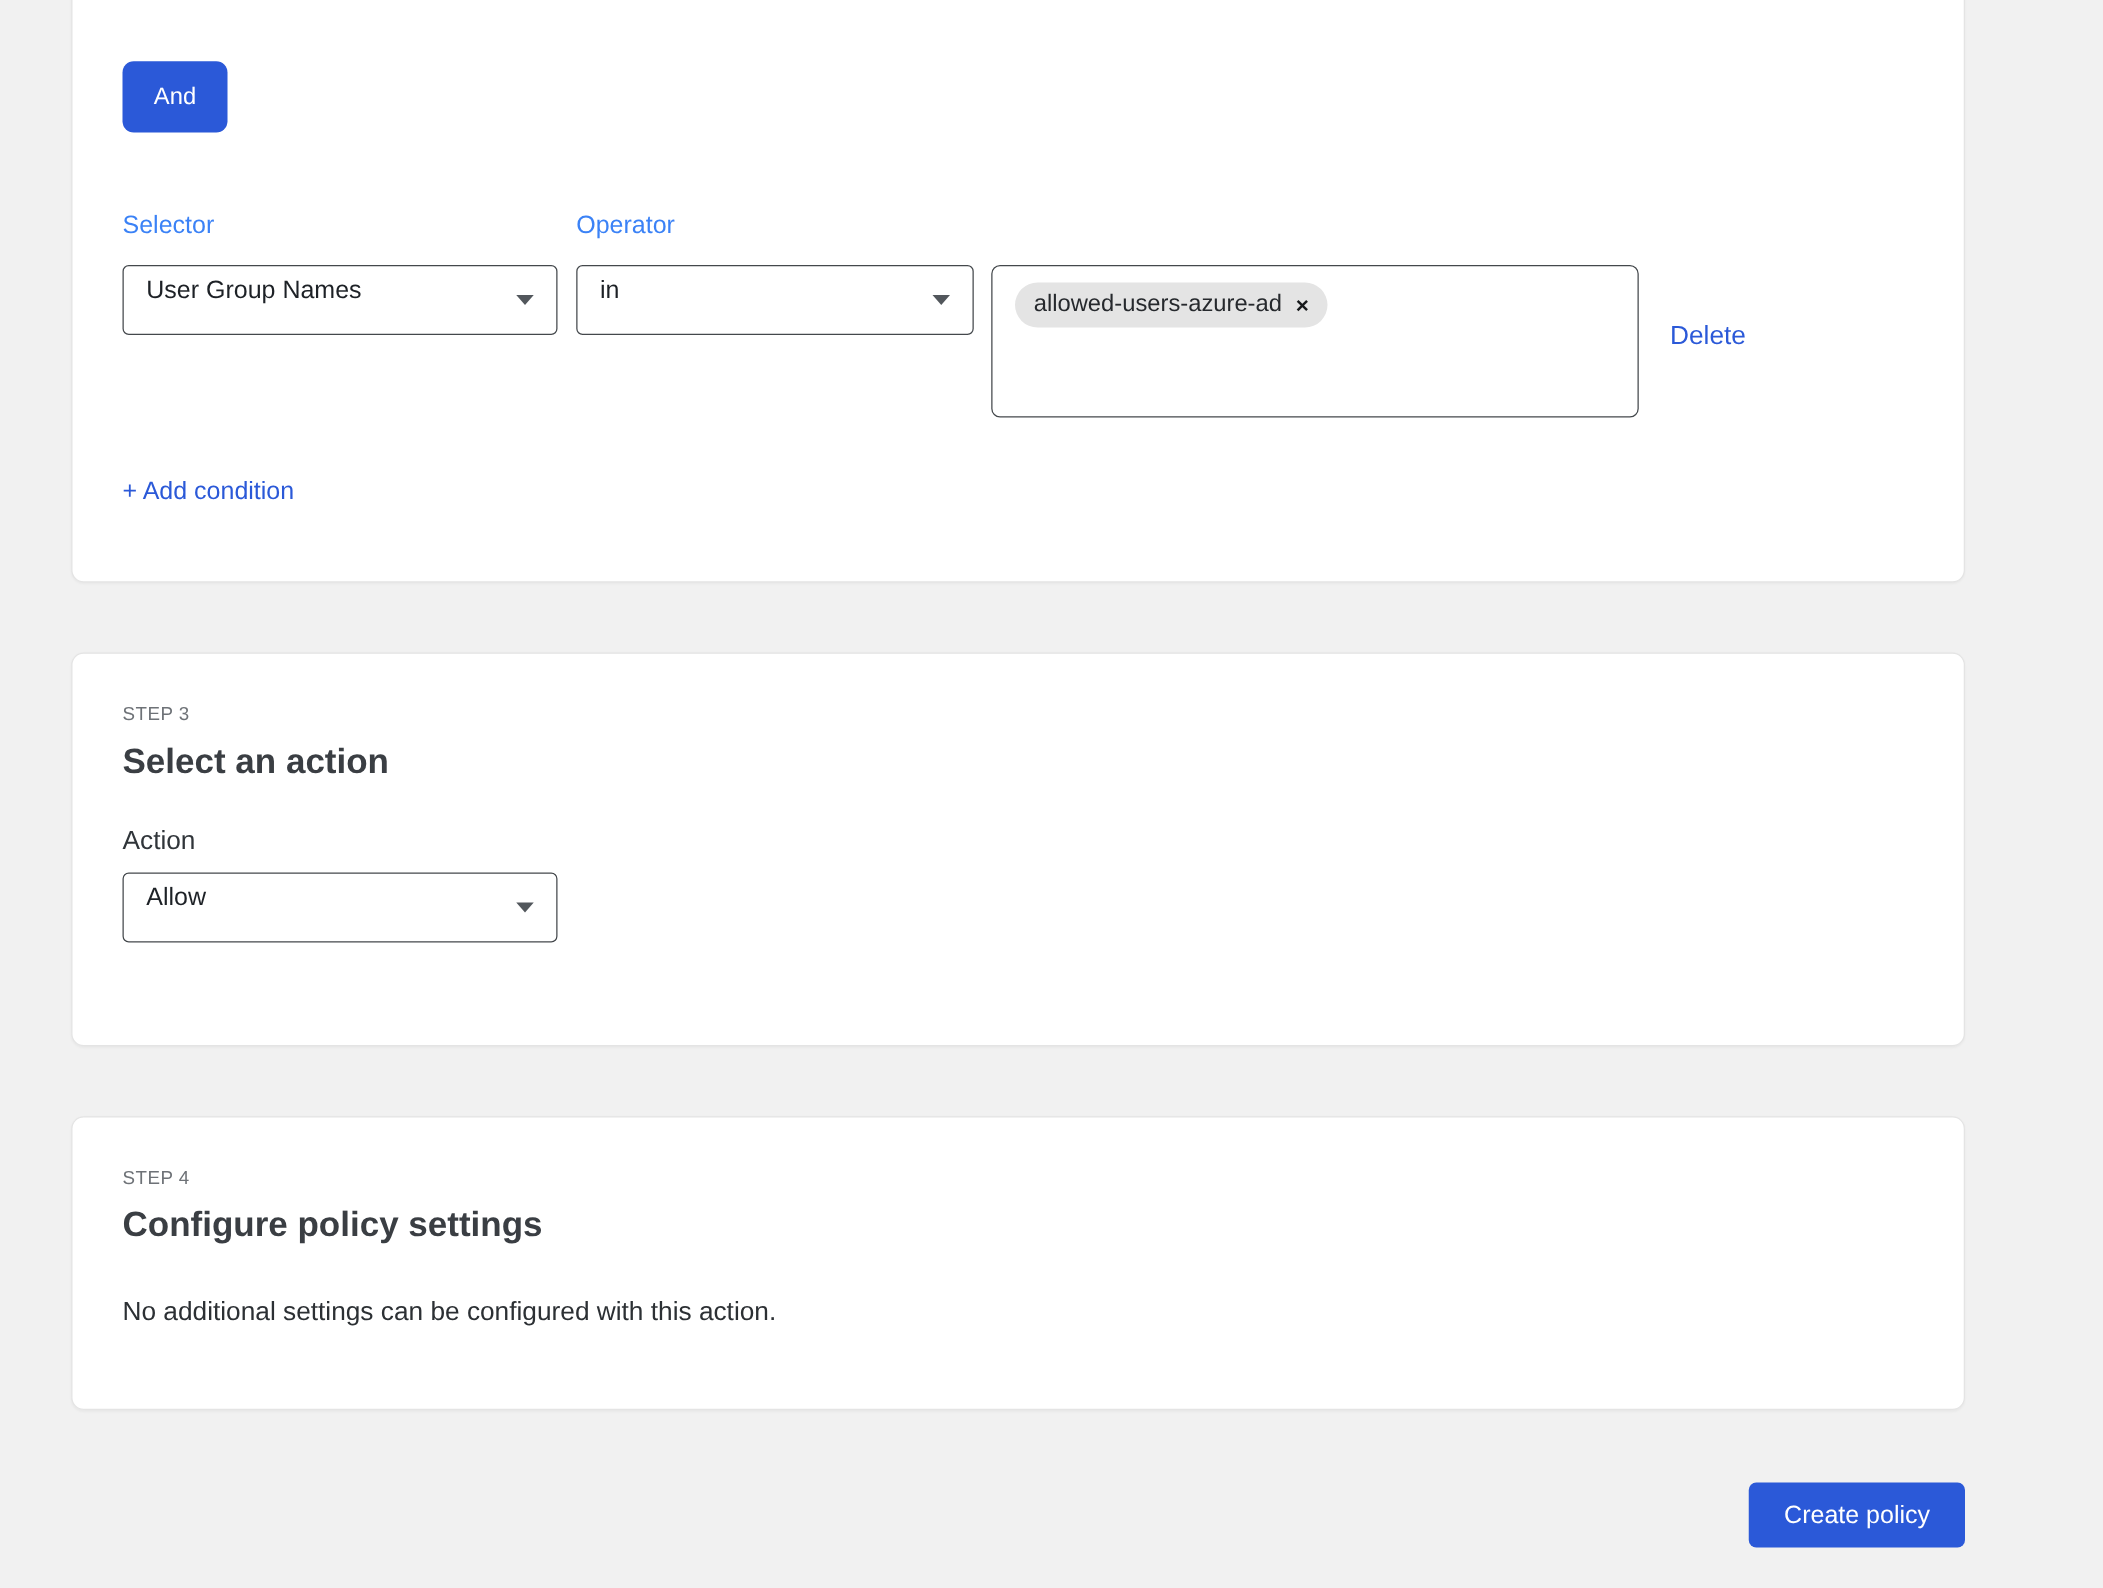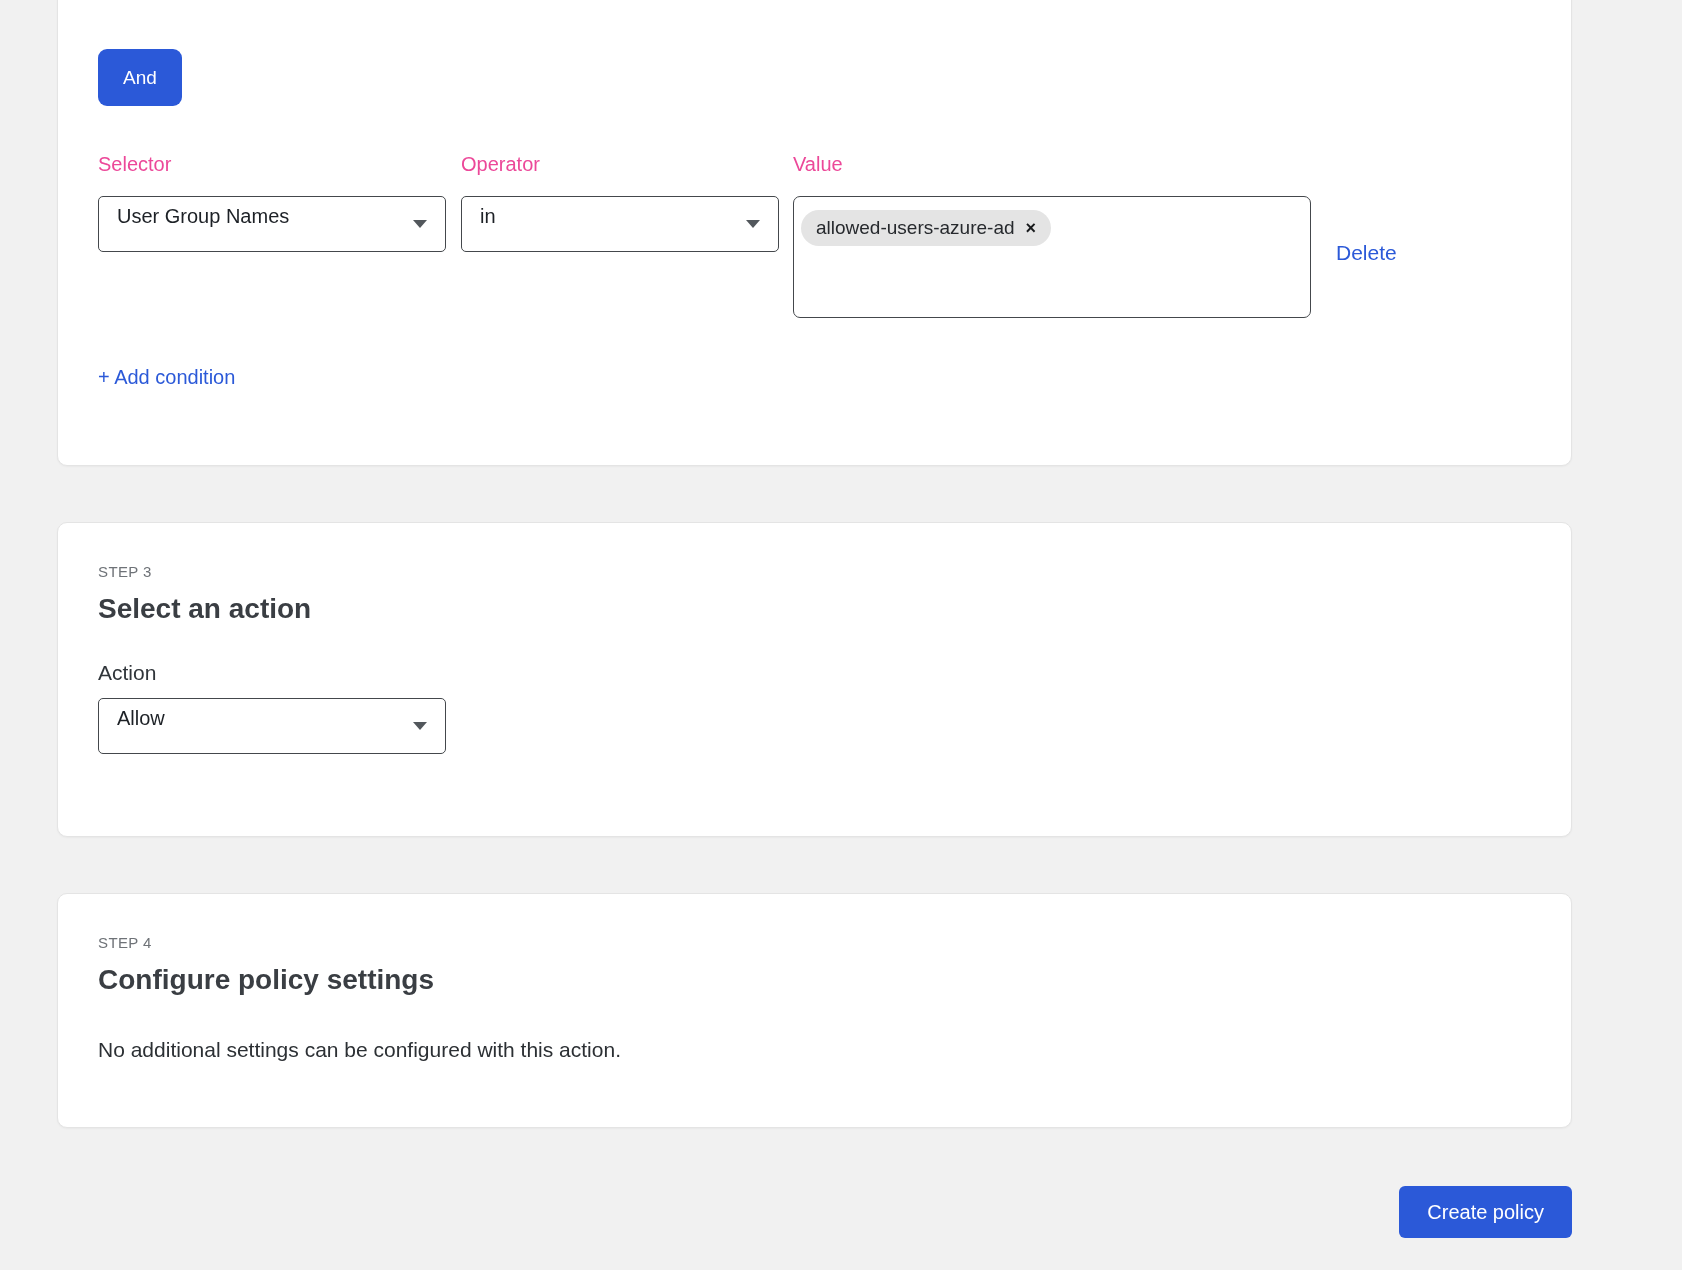--- a/index.html
+++ b/index.html
@@ -39,21 +39,21 @@
     background:var(--blue);color:#ffffff;border:none;cursor:pointer;
     font-family:"Liberation Sans", sans-serif;
   }
   .btn-and{height:57px;min-width:84px;padding:0 24px;border-radius:9px;font-size:19px;}
   .btn-create{
     position:absolute;right:110px;top:1186px;height:52px;
     padding:0 28px;border-radius:6px;font-size:20px;
   }
 
   .labels-row{display:flex;margin-top:47px;}
-  .labels-row .col-label{font-size:20px;color:#ec4899;}
+  .labels-row .col-label{font-size:20px;color:#3b82f6;margin-top:16px;}
   .col-selector{width:348px;margin-right:15px;}
   .col-operator{width:318px;margin-right:14px;}
   .col-value{width:518px;margin-right:25px;}
 
   .condition-row{display:flex;align-items:flex-start;margin-top:20px;}
 
   .select{
     position:relative;height:56px;background:#fff;
     border:1px solid var(--border-input);border-radius:5px;
     display:flex;align-items:center;padding:0 44px 16px 18px;
@@ -65,21 +65,21 @@
   .chevron{
     position:absolute;right:18px;top:50%;margin-top:-4px;
     width:0;height:0;
     border-left:7px solid transparent;border-right:7px solid transparent;
     border-top:8px solid #52575c;
   }
 
   .value-box{
     width:518px;height:122px;margin-right:25px;
     border:1px solid var(--border-input);border-radius:7px;
-    background:#fff;padding:13px 7px;cursor:text;
+    background:#fff;padding:13px 18px;cursor:text;
   }
   .tag{
     display:inline-flex;align-items:center;gap:11px;
     background:var(--pill-bg);border-radius:18px;
     height:36px;padding:0 15px;font-size:19px;color:#26292d;
     white-space:nowrap;
   }
   .tag-remove{font-size:18px;font-weight:700;color:#17191b;cursor:pointer;line-height:1;}
 
   .link{color:var(--blue);text-decoration:none;cursor:pointer;display:inline-block;}
@@ -100,21 +100,20 @@
 </head>
 <body>
 
 <section class="card card-conditions">
 
   <button class="btn btn-and">And</button>
 
   <div class="labels-row">
     <div class="col-label col-selector">Selector</div>
     <div class="col-label col-operator">Operator</div>
-    <div class="col-label col-value">Value</div>
   </div>
 
   <div class="condition-row">
 
     <div class="select select-selector">
       <span>User Group Names</span>
       <span class="chevron"></span>
     </div>
 
     <div class="select select-operator">

